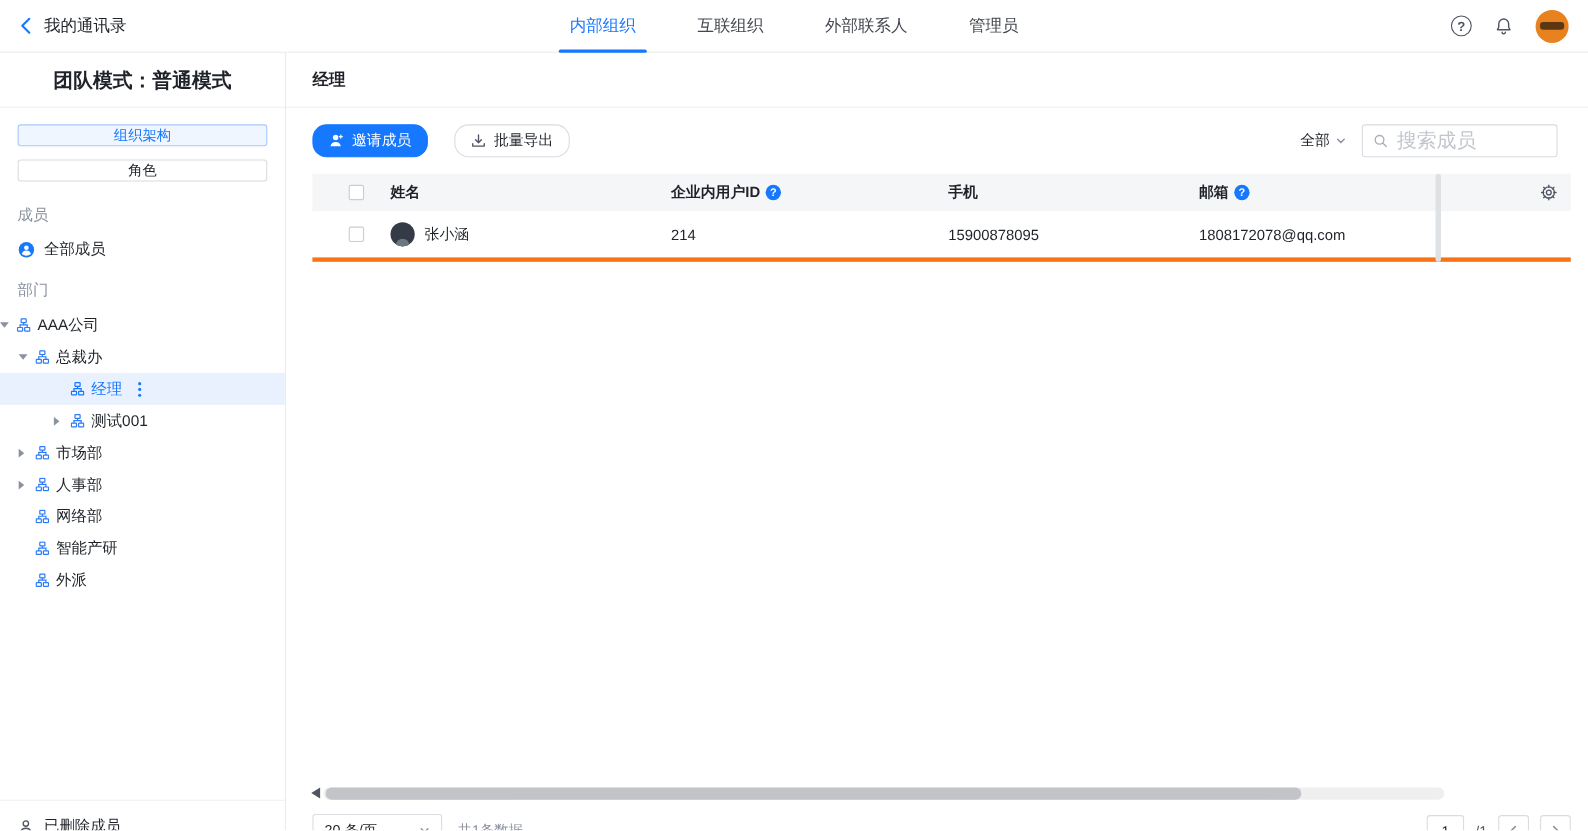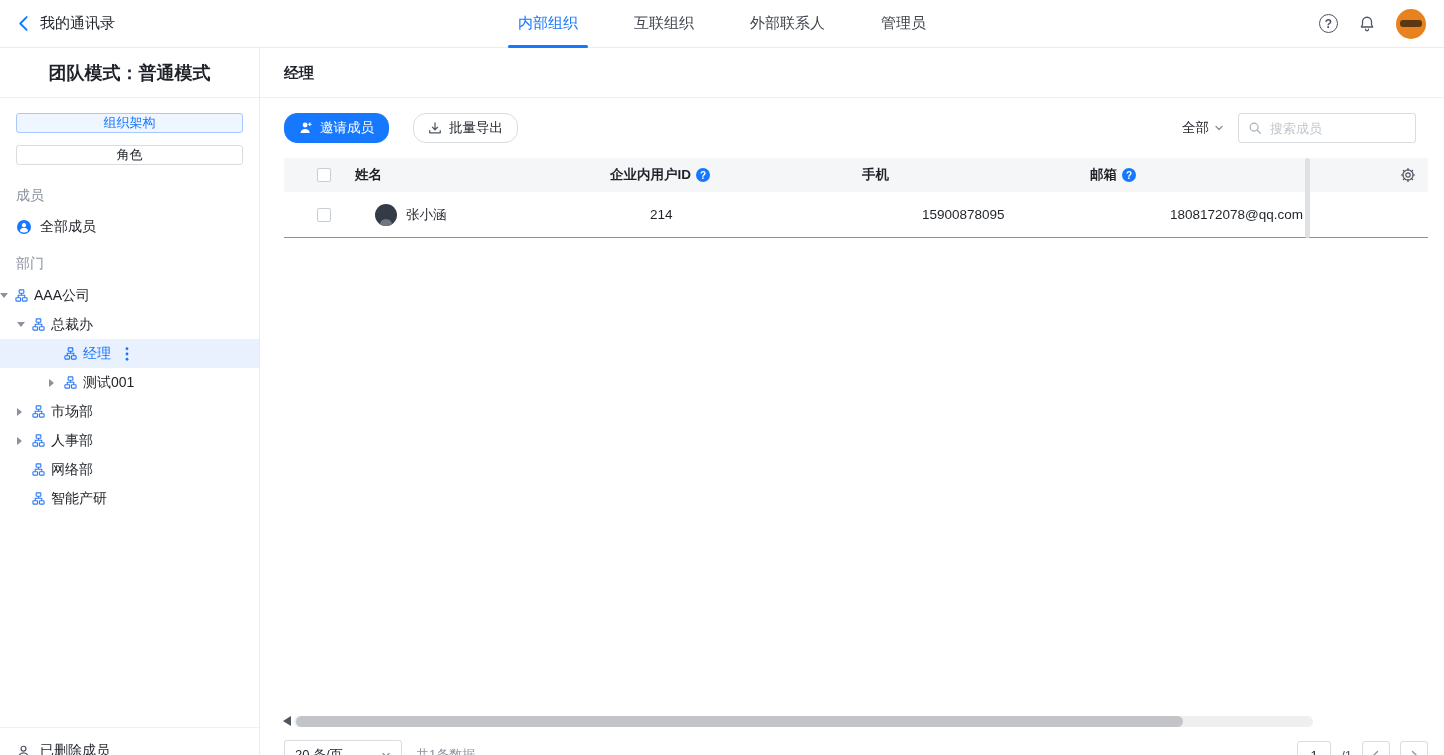--- a/index.html
+++ b/index.html
@@ -61,26 +61,26 @@
   .btn { height:30px; display:inline-flex; align-items:center; gap:7px; padding:0 14px; border-radius:13px; font-size:13.5px; cursor:pointer; }
   .btn-primary { background:#1677ff; color:#fff; border:1px solid #1677ff; }
   .btn-default { background:#fff; color:#1f2329; border:1px solid #d9dce0; margin-left:24px; }
   .btn-default svg { color:#4e5461; }
   .toolbar-spacer { flex:1; }
   .filter { display:flex; align-items:center; gap:5px; margin-right:14px; cursor:pointer; font-size:13.5px; }
   .chev { color:#8a919f; display:flex; }
   .search-box { width:178px; height:30px; border:1px solid #d9dce0; border-radius:3px;
     display:flex; align-items:center; gap:6px; padding:0 9px; background:#fff; }
   .search-box .s-icon { color:#aab0b8; display:flex; }
-  .search-box input { border:none; outline:none; flex:1; min-width:0; font-size:13px; font-family:inherit; color:#1f2329; background:transparent; }
+  .search-box input { border:none; outline:none; flex:1; min-width:0; font-size:18px; font-family:inherit; color:#1f2329; background:transparent; }
   .search-box input::placeholder { color:#c1c6cd; }
 
   .table-wrap { margin:15px 16px 0 24px; position:relative; }
   .thead { display:flex; align-items:center; height:34px; background:#f5f6f7; font-weight:700; font-size:13.5px; }
-  .trow  { display:flex; align-items:center; height:46px; border-bottom:1px solid #f97316; font-size:13.5px;gap:20px; }
+  .trow  { display:flex; align-items:center; height:46px; border-bottom:4px solid #f97316; font-size:13.5px; }
   .col-check { width:71px; padding-left:33px; display:flex; align-items:center; flex:0 0 auto; }
   .checkbox { width:14px; height:14px; border:1px solid #c9cdd4; border-radius:2px; background:#fff; cursor:pointer; }
   .col-name  { width:255px; display:flex; align-items:center; gap:9px; flex:0 0 auto; }
   .col-id    { width:252px; display:flex; align-items:center; gap:5px; flex:0 0 auto; }
   .col-phone { width:228px; flex:0 0 auto; }
   .col-email { flex:1 1 auto; display:flex; align-items:center; gap:5px; min-width:0; }
   .col-gear  { width:120px; flex:0 0 auto; display:flex; justify-content:flex-end; padding-right:12px; color:#4e5461; }
   .gear-icon { cursor:pointer; display:flex; }
   .q-badge { width:14px; height:14px; border-radius:50%; background:#1677ff; color:#fff; font-size:10px;
     font-weight:700; display:flex; align-items:center; justify-content:center; cursor:pointer; }
@@ -283,20 +283,32 @@
           <svg width="13" height="13" viewBox="0 0 14 14" fill="none" stroke="currentColor" stroke-width="1.2">
             <rect x="4.5" y="1" width="5" height="3.6" rx="0.6"></rect>
             <rect x="1" y="9.4" width="5" height="3.6" rx="0.6"></rect>
             <rect x="8" y="9.4" width="5" height="3.6" rx="0.6"></rect>
             <path d="M7 4.6v2.2M3.5 9.4V6.8h7v2.6"></path>
           </svg>
         </span>
       <span class="tree-label">智能产研</span>
     </div>
 
+    <div class="tree-row lvl1">
+      <span class="caret"></span>
+      <span class="org-icon">
+          <svg width="13" height="13" viewBox="0 0 14 14" fill="none" stroke="currentColor" stroke-width="1.2">
+            <rect x="4.5" y="1" width="5" height="3.6" rx="0.6"></rect>
+            <rect x="1" y="9.4" width="5" height="3.6" rx="0.6"></rect>
+            <rect x="8" y="9.4" width="5" height="3.6" rx="0.6"></rect>
+            <path d="M7 4.6v2.2M3.5 9.4V6.8h7v2.6"></path>
+          </svg>
+        </span>
+      <span class="tree-label">外派</span>
+    </div>
 
   </div>
 
   <div class="sidebar-footer">
     <span class="deleted-icon">
       <svg width="15" height="15" viewBox="0 0 16 16" fill="none" stroke="currentColor" stroke-width="1.3" stroke-linecap="round">
           <circle cx="8" cy="5" r="2.6"></circle>
           <path d="M2.8 13.5a5.4 5.4 0 0 1 10.4 0"></path>
         </svg>
     </span>

